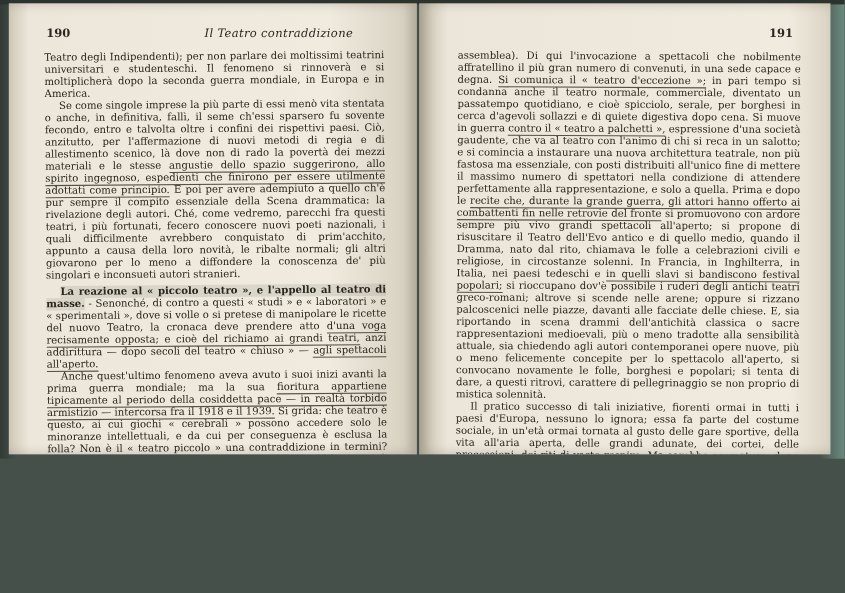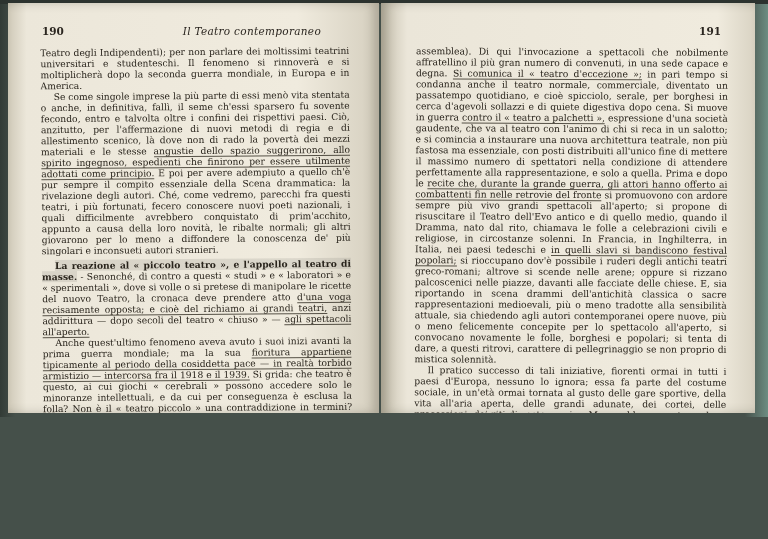--- a/index.html
+++ b/index.html
@@ -49,21 +49,21 @@
   .r-hl { background:rgba(110,110,105,0.16); }
 </style>
 </head>
 <body>
 
 <div class="backdrop">
 
   <div class="page page-left">
     <div class="page-header">
       <span class="pagenum">190</span>
-      <span class="running">Il Teatro contemporaneo</span>
+      <span class="running">Il Teatro contraddizione</span>
     </div>
     <div class="page-body">
         <p><span>Teatro degli Indipendenti); per non parlare dei moltissimi teatrini universitari e studenteschi. Il fenomeno si rinnoverà e si moltiplicherà dopo la seconda guerra mondiale, in Europa e in America.</span></p>
         <p class="indent"><span>Se come singole imprese la più parte di essi menò vita stentata o anche, in definitiva, fallì, il seme ch'essi sparsero fu sovente fecondo, entro e talvolta oltre i confini dei rispettivi paesi. Ciò, anzitutto, per l'affermazione di nuovi metodi di regia e di allestimento scenico, là dove non di rado la povertà dei mezzi materiali e le stesse </span><span class="r-u">angustie dello spazio suggerirono, allo spirito ingegnoso, espedienti che finirono per essere utilmente adottati come principio.</span><span> E poi per avere adempiuto a quello ch'è pur sempre il compito essenziale della Scena drammatica: la rivelazione degli autori. Ché, come vedremo, parecchi fra questi teatri, i più fortunati, fecero conoscere nuovi poeti nazionali, i quali difficilmente avrebbero conquistato di prim'acchito, appunto a causa della loro novità, le ribalte normali; gli altri giovarono per lo meno a diffondere la conoscenza de' più singolari e inconsueti autori stranieri.</span></p>
         <p class="indent sb"><span class="r-b r-hl">La reazione al « piccolo teatro », e l'appello al teatro di masse.</span><span> - Senonché, di contro a questi « studi » e « laboratori » e « sperimentali », dove si volle o si pretese di manipolare le ricette del nuovo Teatro, la cronaca deve prendere atto </span><span class="r-u">d'una voga recisamente opposta; e cioè del richiamo ai grandi teatri,</span><span> anzi addirittura — dopo secoli del teatro « chiuso » — </span><span class="r-u">agli spettacoli all'aperto.</span></p>
         <p class="indent"><span>Anche quest'ultimo fenomeno aveva avuto i suoi inizi avanti la prima guerra mondiale; ma la sua </span><span class="r-u">fioritura appartiene tipicamente al periodo della cosiddetta pace — in realtà torbido armistizio — intercorsa fra il 1918 e il 1939.</span><span> Si grida: che teatro è questo, ai cui giochi « cerebrali » possono accedere solo le minoranze intellettuali, e da cui per conseguenza è esclusa la folla? Non è il « teatro piccolo » una contraddizione in termini? Teatro non è comunione dello spettacolo con un pubblico, e cioè con la psicologia d'una vasta adunanza umana? E come vogliamo che questo pubblico, questa folla, accorra al teatro, se non gli si propone una parola che possa veramente « adunarlo », cioè farlo « uno » in un sentimento comune?</span></p>
         <p class="indent"><span>Di qui la definizione della crisi della Scena moderna come crisi, etimologicamente, religiosa (</span><span class="r-i">religio</span><span>, legame; </span><span class="r-i">massimo</span><span>,</span></p>
       </div>
   </div>
 

